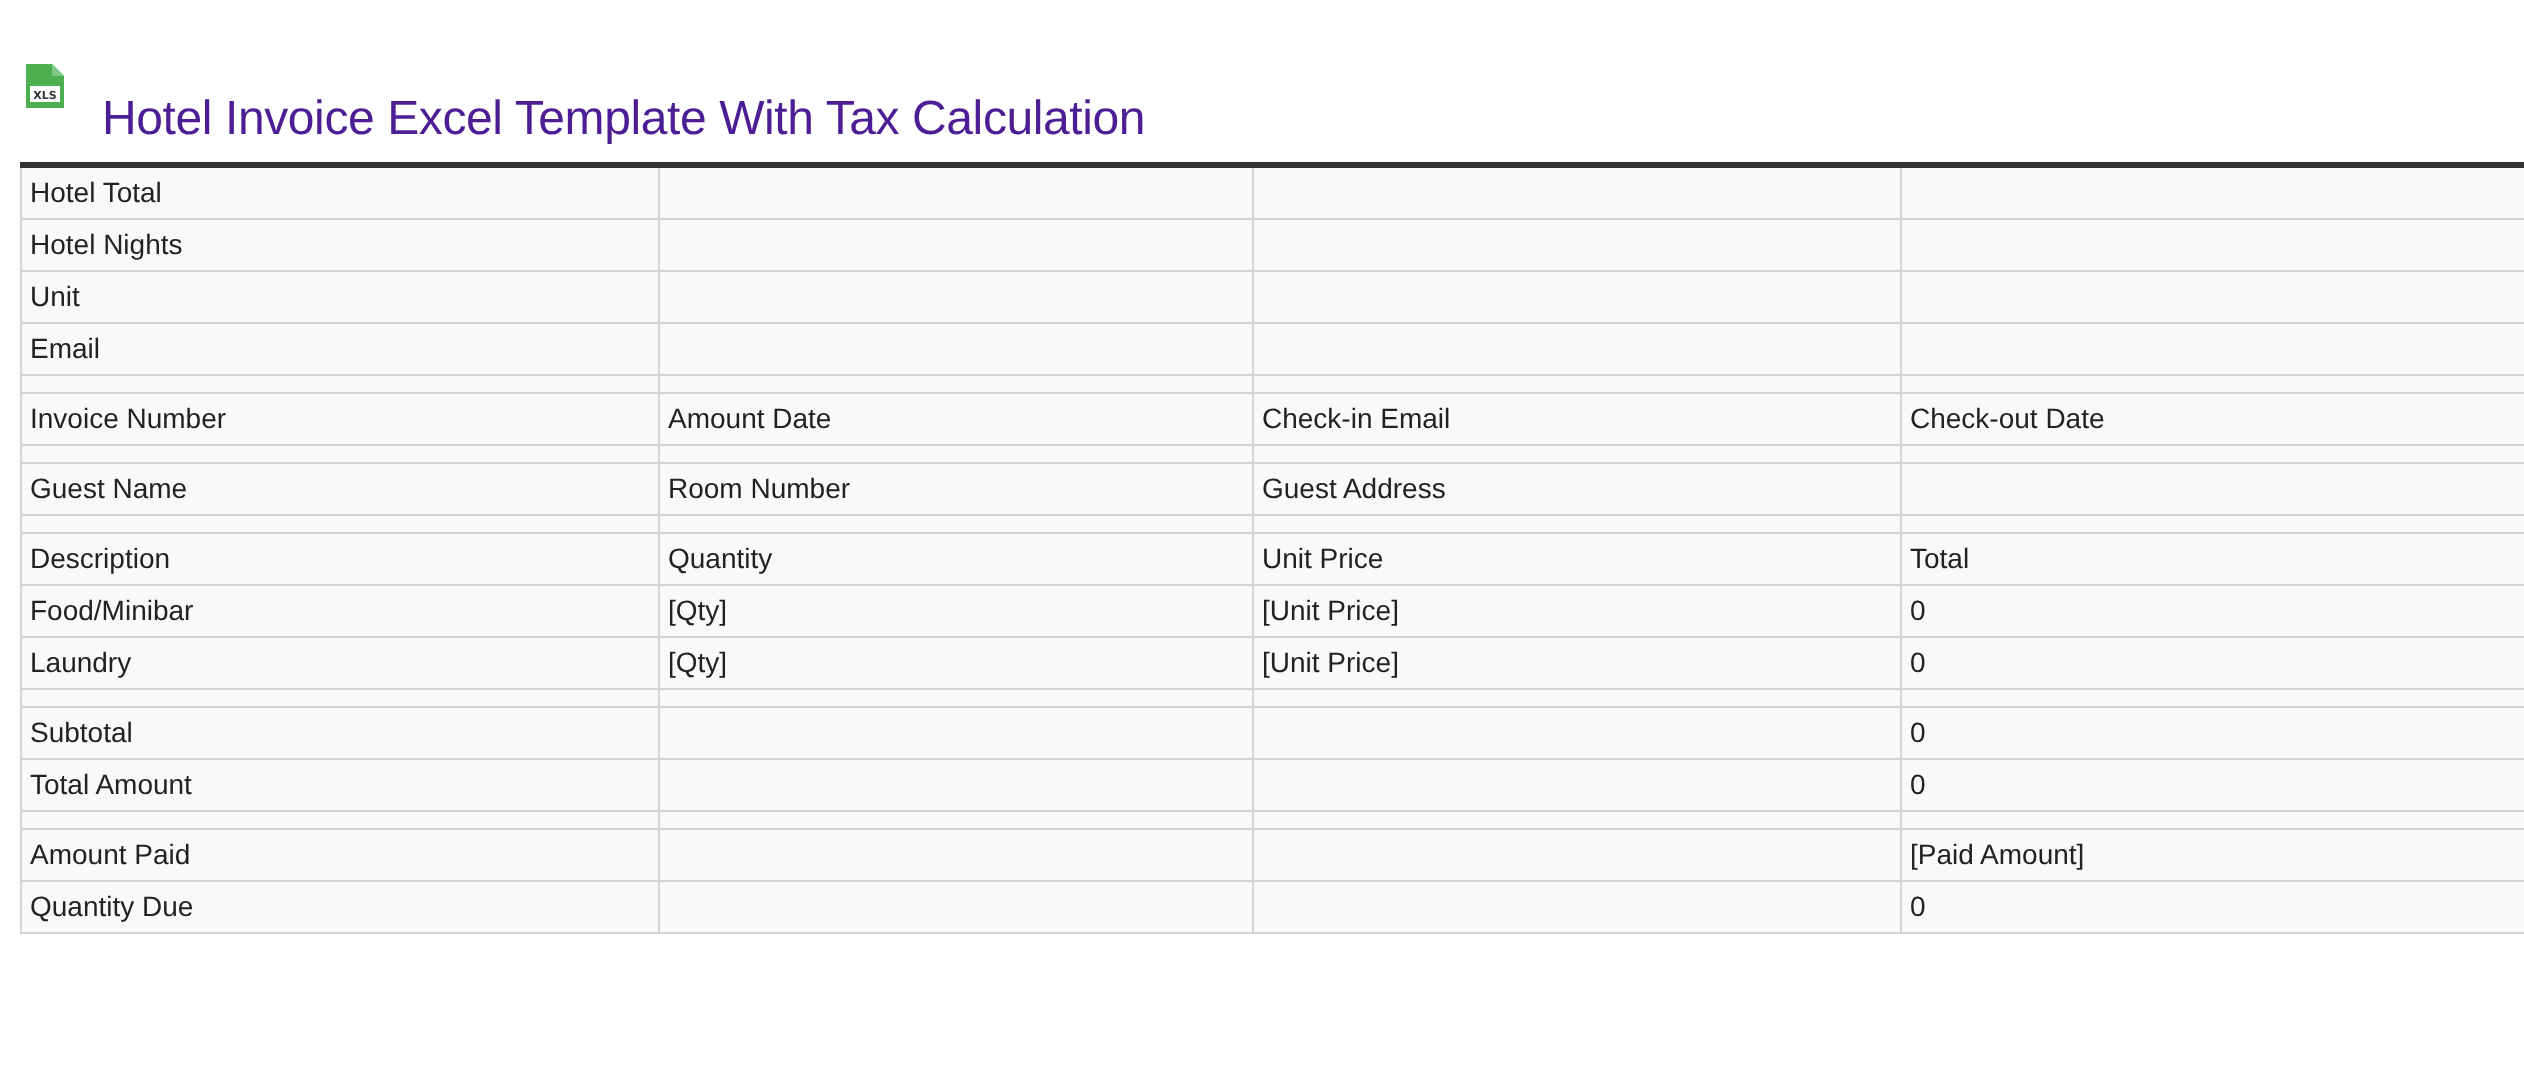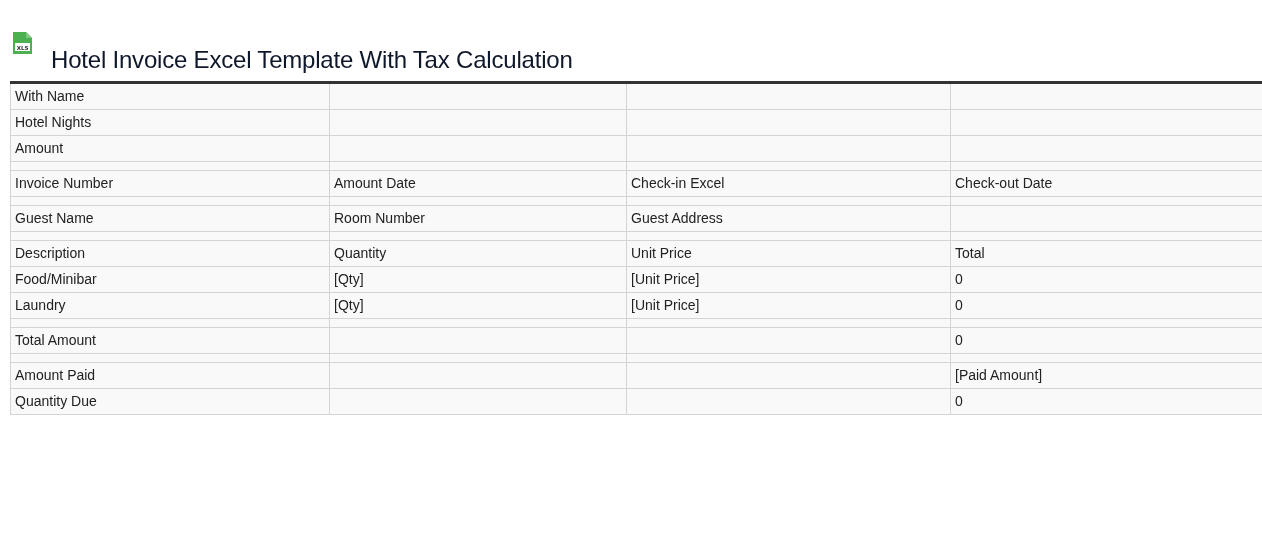--- a/index.html
+++ b/index.html
@@ -1,19 +1,19 @@
 <!DOCTYPE html>
 <html><head>
 <meta charset="utf-8">
 <style>
   html, body { margin: 0; padding: 0; background: #ffffff; }
   body { width: 1262px; height: 545px; overflow: hidden; font-family: "Liberation Sans", sans-serif; color: #222; }
   .header { position: relative; height: 81px; }
   .file-icon { position: absolute; left: 13px; top: 32px; width: 19px; height: 22px; }
-  .title { position: absolute; left: 51px; top: 30px; font-size: 24px; color: #0f172a; font-weight: normal; letter-spacing: -0.2px; }
+  .title { position: absolute; left: 51px; top: 30px; font-size: 24px; color: #4c1d95; font-weight: normal; letter-spacing: -0.2px; }
   table { position: absolute; left: 10px; top: 81px; width: 1252px; border-collapse: collapse; table-layout: fixed; background: #f9f9f9; border-top: 3px solid #333; }
   col.c1 { width: 319px; } col.c2 { width: 297px; } col.c3 { width: 324px; } col.c4 { width: 312px; }
   td { border: 1px solid #d4d4d4; padding: 0 4px; font-size: 14px; height: 25px; line-height: 25px; white-space: nowrap; overflow: hidden; color: #222; }
   tr.spacer td { height: 8px; line-height: 8px; padding: 0; }
 </style>
 </head>
 <body>
 
 <div class="header">
   <svg class="file-icon" viewBox="0 0 19 22">
@@ -27,47 +27,53 @@
 
 <table>
   <colgroup>
       <col class="c1">
       <col class="c2">
       <col class="c3">
       <col class="c4">
     </colgroup>
   <tbody>
     <tr>
-      <td>With Name</td>
+      <td>Hotel Total</td>
       <td></td>
       <td></td>
       <td></td>
     </tr>
     <tr>
       <td>Hotel Nights</td>
       <td></td>
       <td></td>
       <td></td>
     </tr>
     <tr>
-      <td>Amount</td>
+      <td>Unit</td>
+      <td></td>
+      <td></td>
+      <td></td>
+    </tr>
+    <tr>
+      <td>Email</td>
       <td></td>
       <td></td>
       <td></td>
     </tr>
     <tr class="spacer">
         <td></td>
         <td></td>
         <td></td>
         <td></td>
       </tr>
     <tr>
       <td>Invoice Number</td>
       <td>Amount Date</td>
-      <td>Check-in Excel</td>
+      <td>Check-in Email</td>
       <td>Check-out Date</td>
     </tr>
     <tr class="spacer">
         <td></td>
         <td></td>
         <td></td>
         <td></td>
       </tr>
     <tr>
       <td>Guest Name</td>
@@ -99,20 +105,26 @@
       <td>[Unit Price]</td>
       <td>0</td>
     </tr>
     <tr class="spacer">
         <td></td>
         <td></td>
         <td></td>
         <td></td>
       </tr>
     <tr>
+      <td>Subtotal</td>
+      <td></td>
+      <td></td>
+      <td>0</td>
+    </tr>
+    <tr>
       <td>Total Amount</td>
       <td></td>
       <td></td>
       <td>0</td>
     </tr>
     <tr class="spacer">
         <td></td>
         <td></td>
         <td></td>
         <td></td>

